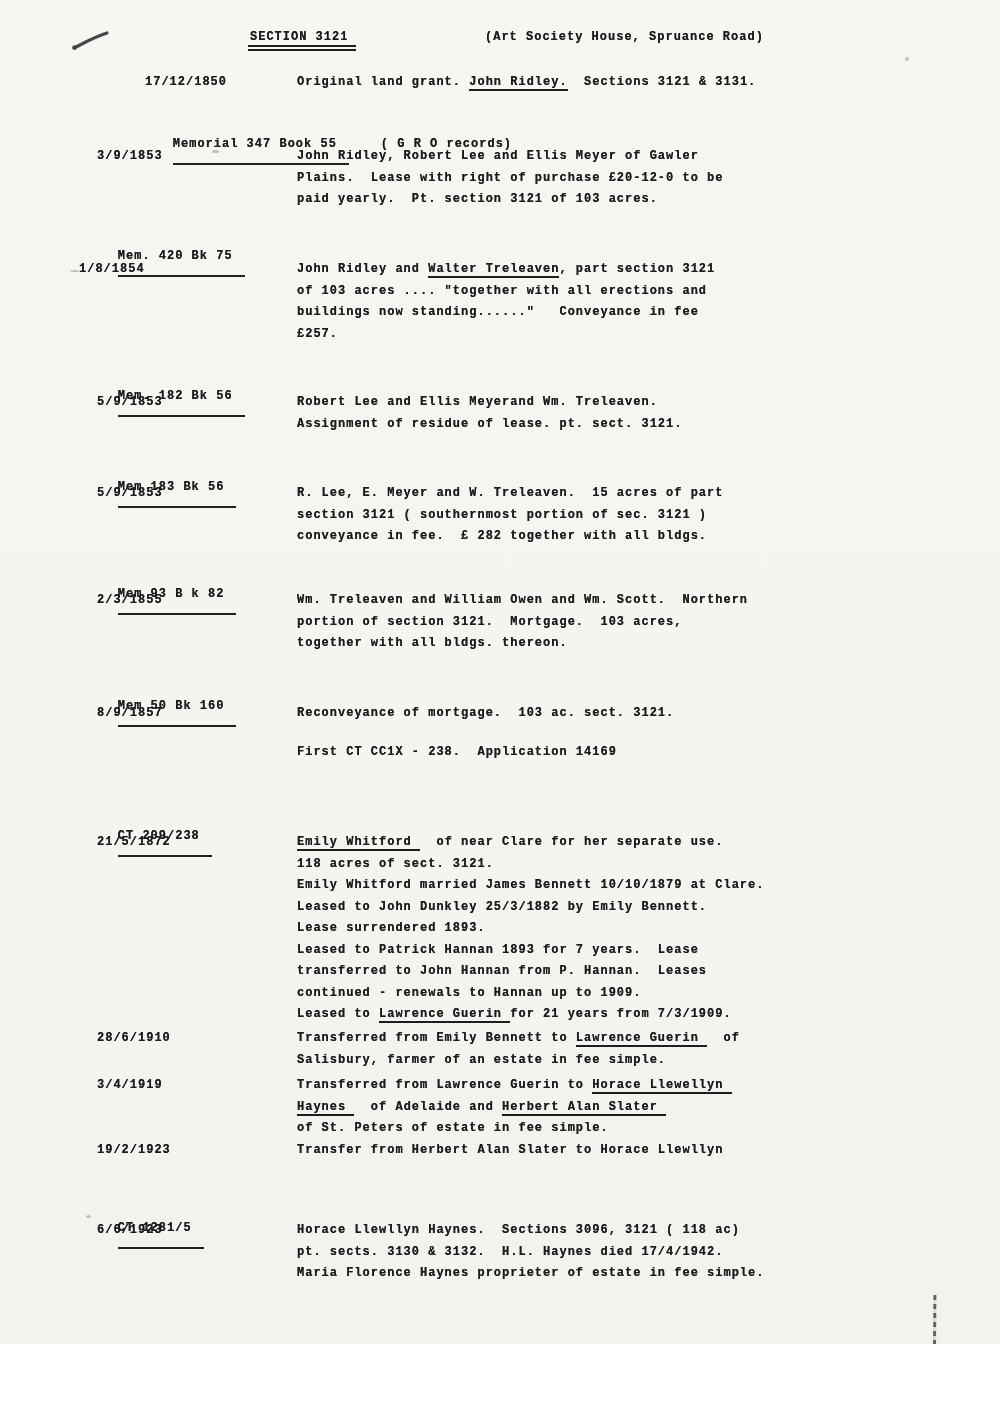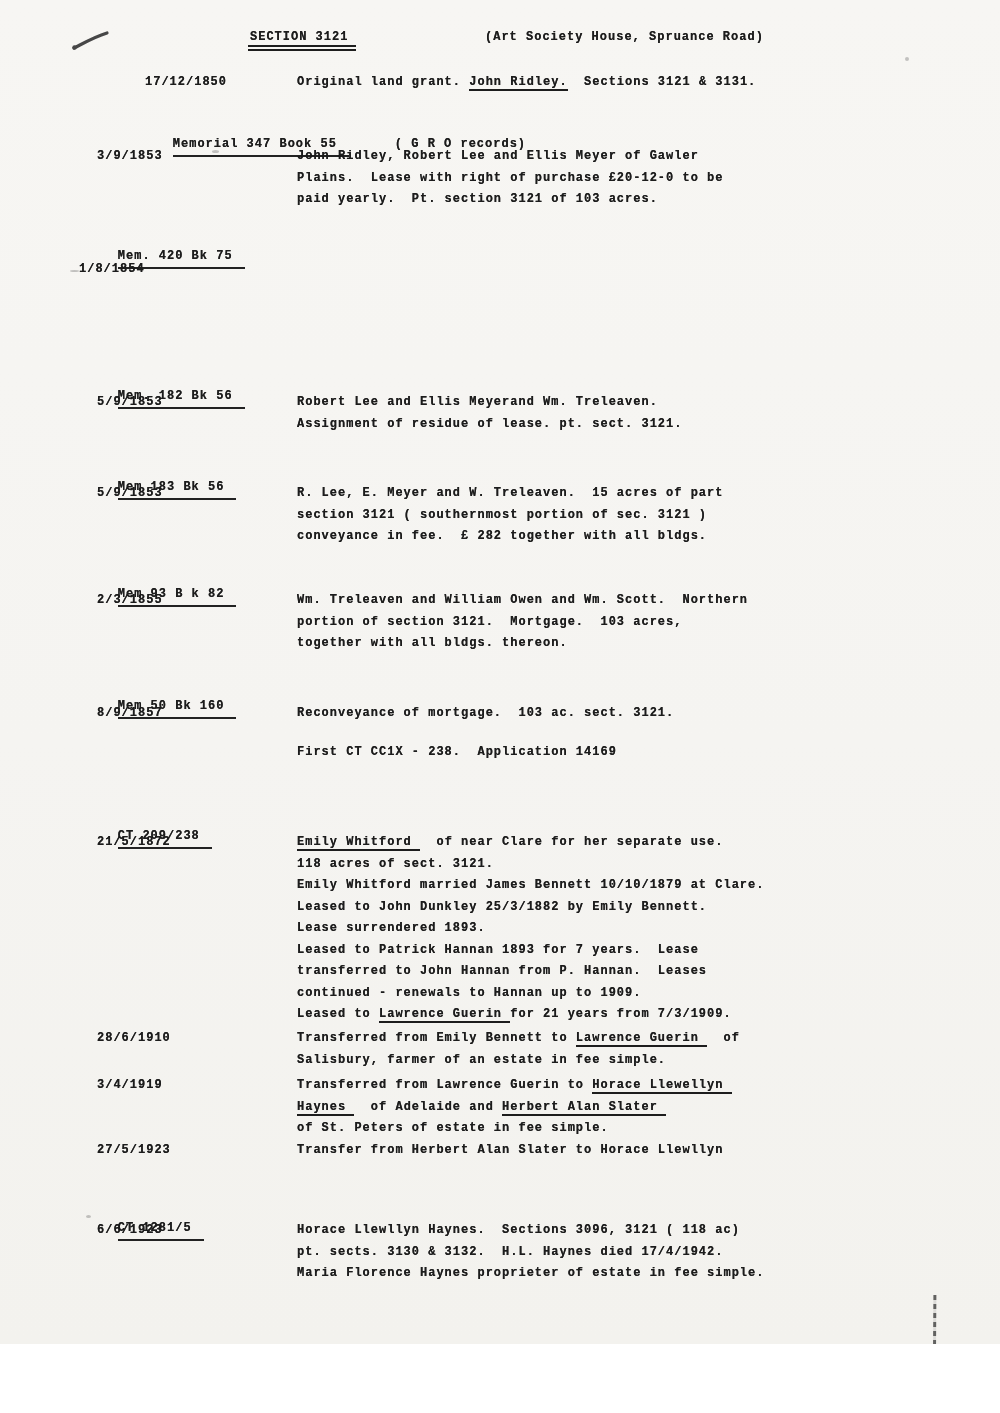--- a/index.html
+++ b/index.html
@@ -14,22 +14,22 @@
     color:#1c1c1c;
     text-shadow:0 0 0.6px rgba(15,15,15,0.8);
   }
   .blk{position:absolute;left:0;right:0;}
   .line{white-space:pre;line-height:21.5px;height:21.5px;margin-left:12px;}
   .date{position:absolute;left:97px;white-space:pre;line-height:21.5px;}
   .txt{margin-left:285px;}
   .u{border-bottom:2px solid #1d1d1d;}
   
   .heading{position:absolute;left:85px;white-space:pre;line-height:21.5px;}
-  .hlabel{display:inline-block;border-bottom:2.5px solid #222;padding:0 12px 0 0;}
-  .hsuffix{margin-left:46px;text-align:right;}
+  .hlabel{display:inline-block;border-bottom:2.5px solid #222;padding:0 12px 8px 0;}
+  .hsuffix{margin-left:32px;text-align:right;}
   
   .title-section{position:absolute;left:248px;border-bottom:6px double #1e1e1e;padding:0 8px 1px 2px;letter-spacing:2px;}
   .title-annex{position:absolute;left:485px;white-space:pre;}
   
   #blk-title{top:30px;height:26px;}
   #e0{top:72px}   #h0{top:112px}
   #e1{top:146px}  #h1{top:224px}
   #e2{top:259px}  #h2{top:364px}
   #e3{top:392px}  #h3{top:455px}
   #e4{top:483px}  #h4{top:562px}
@@ -106,20 +106,26 @@
       <div class="line">paid yearly.  Pt. section 3121 of 103 acres.</div>
     </div>
   </div>
 
   <div class="heading" id="h1">
     <span class="hlabel">Mem. 420 Bk 75</span>
   </div>
 
   <div class="blk" id="e2">
     <span class="date">1/8/1854</span>
+    <div class="txt">
+      <div class="line"><span>John Ridley and </span><span class="u">Walter Treleaven</span><span>, part section 3121</span></div>
+      <div class="line">of 103 acres .... "together with all erections and</div>
+      <div class="line">buildings now standing......"   Conveyance in fee</div>
+      <div class="line">£257.</div>
+    </div>
   </div>
 
   <div class="heading" id="h2">
     <span class="hlabel">Mem. 182 Bk 56</span>
   </div>
 
   <div class="blk" id="e3">
     <span class="date">5/9/1853</span>
     <div class="txt">
       <div class="line">Robert Lee and Ellis Meyerand Wm. Treleaven.</div>
@@ -201,21 +207,21 @@
   <div class="blk" id="e10">
     <span class="date">3/4/1919</span>
     <div class="txt">
       <div class="line"><span>Transferred from Lawrence Guerin to </span><span class="u">Horace Llewellyn </span></div>
       <div class="line"><span class="u">Haynes </span><span>  of Adelaide and </span><span class="u">Herbert Alan Slater </span></div>
       <div class="line">of St. Peters of estate in fee simple.</div>
     </div>
   </div>
 
   <div class="blk" id="e11">
-    <span class="date">27/5/1923</span>
+    <span class="date">19/2/1923</span>
     <div class="txt">
       <div class="line">Transfer from Herbert Alan Slater to Horace Llewllyn</div>
     </div>
   </div>
 
   <div class="heading" id="h7">
     <span class="hlabel">CT 1281/5</span>
   </div>
 
   <div class="blk" id="e12">

